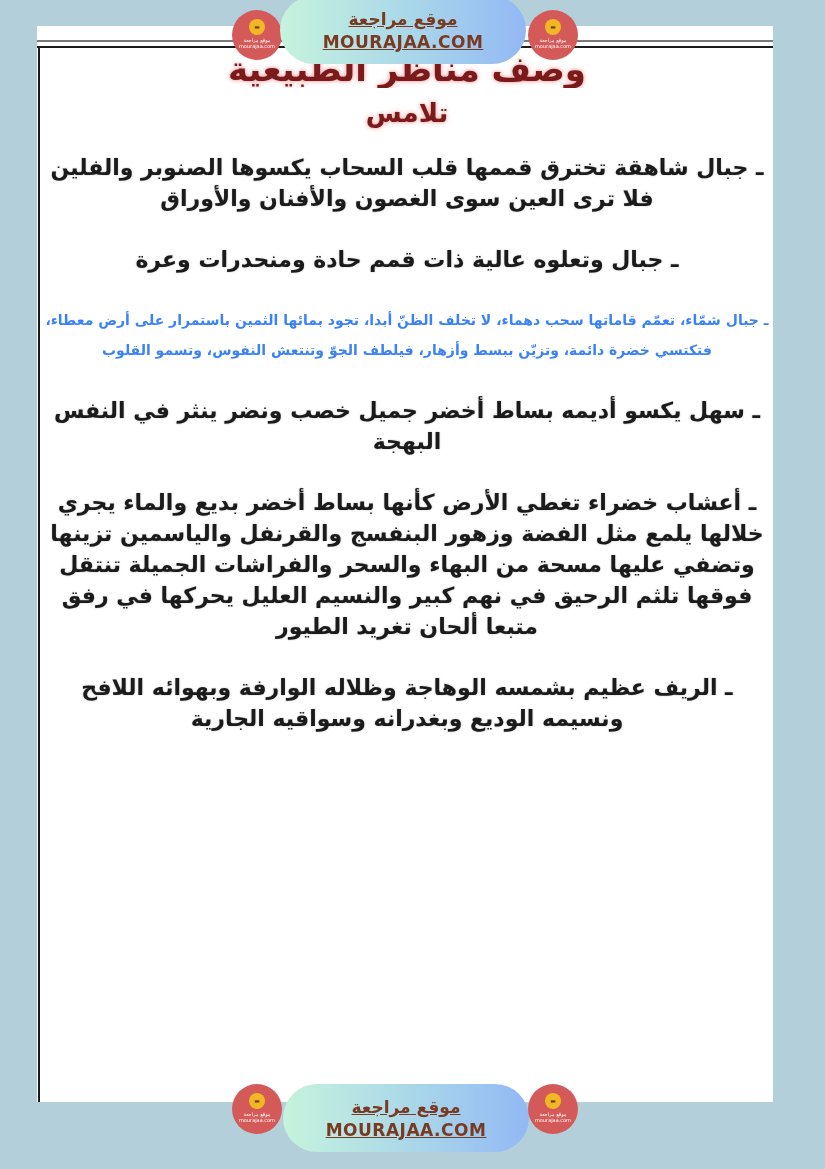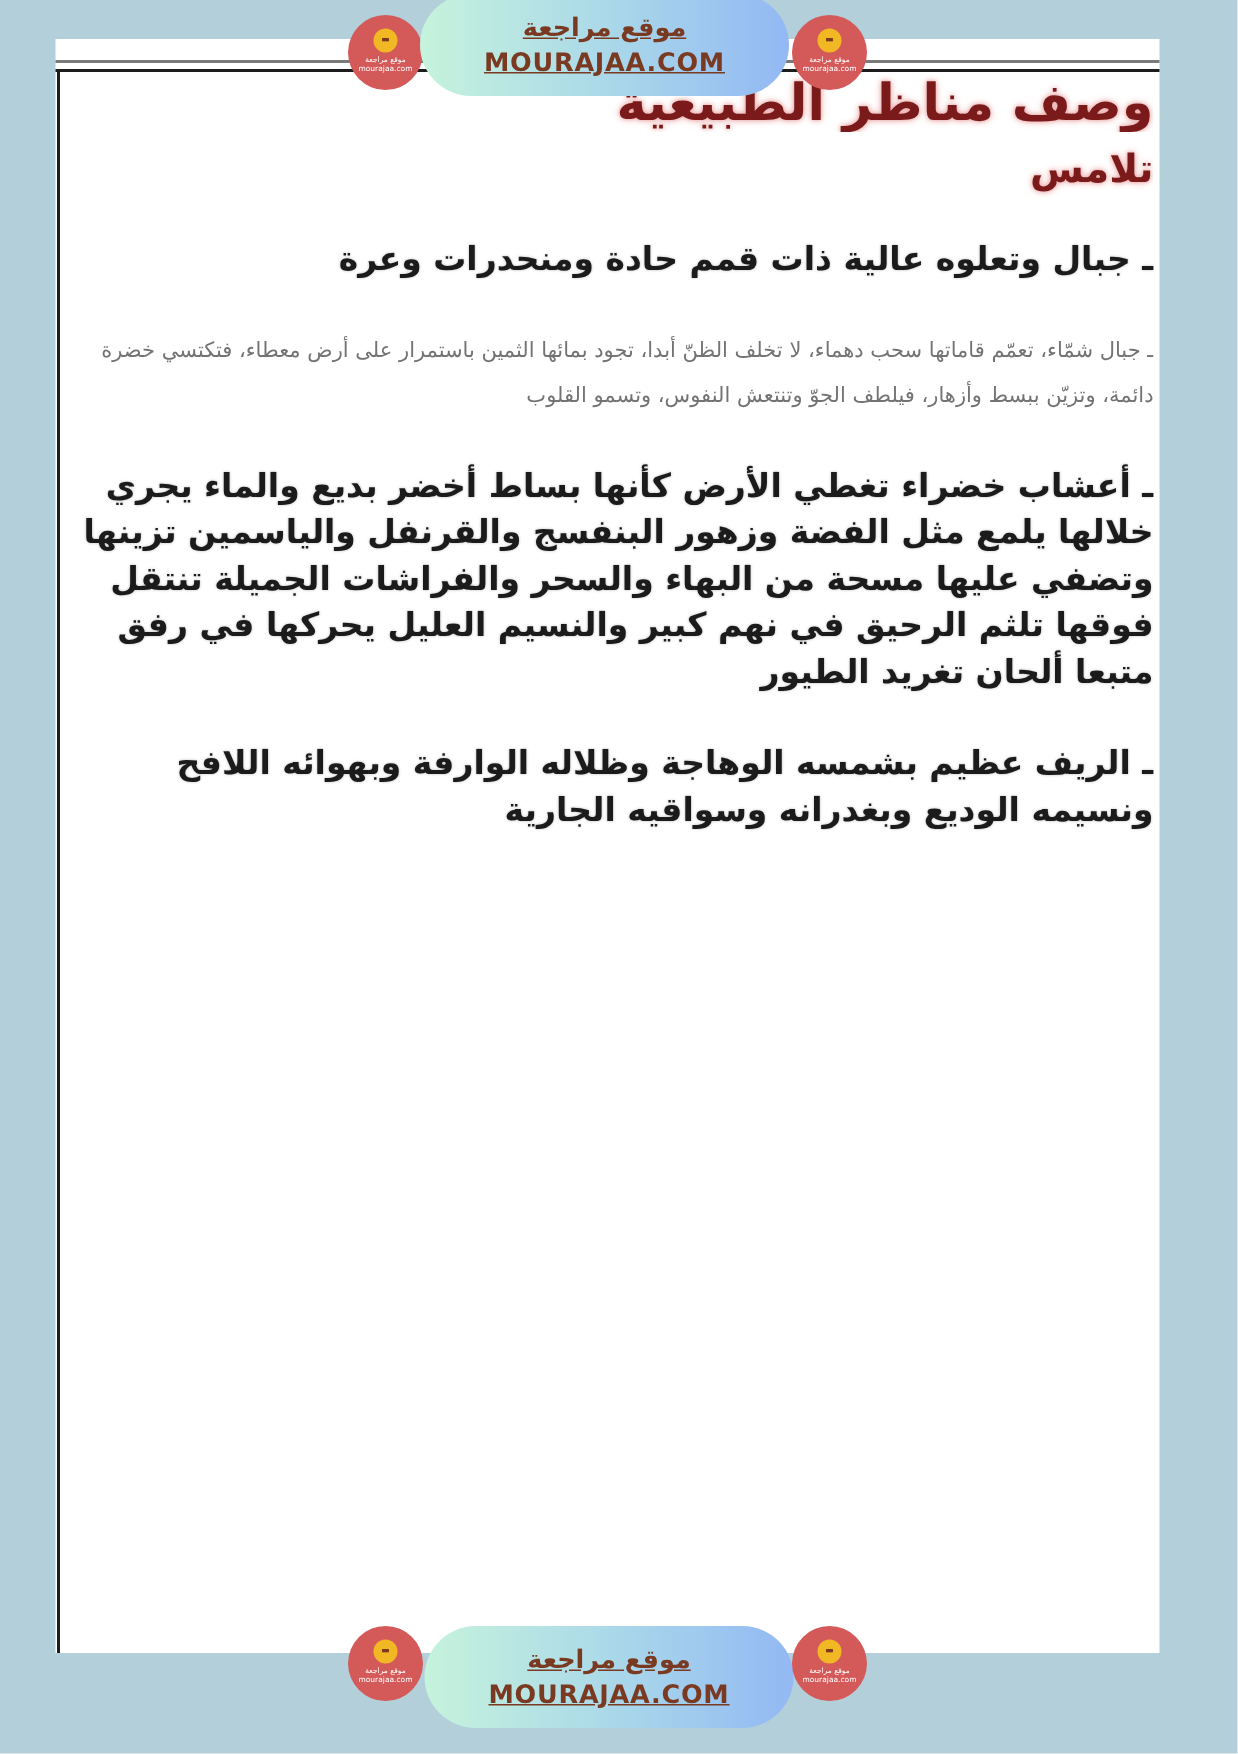--- a/index.html
+++ b/index.html
@@ -10,38 +10,38 @@
   }
   .page {
     position: absolute; left: 37px; top: 26px; width: 736px; height: 1076px;
     background: #ffffff;
   }
   .rule-gray { position: absolute; left: 0; right: 0; top: 14px; height: 2px; background: #7a7a7a; }
   .rule-black { position: absolute; left: 0; right: 0; top: 20px; height: 2px; background: #1c1c1c; }
   .rule-left { position: absolute; left: 1px; top: 20px; bottom: 0; width: 2px; background: #1c1c1c; }
   .content {
     position: absolute; left: 8px; right: 4px; top: 24px; bottom: 0;
-    direction: rtl; text-align: right; color: #1b1b1b; overflow: hidden;
+    direction: rtl; text-align: center; color: #1b1b1b; overflow: hidden;
   }
   .main-title {
     font-size: 34px; font-weight: bold; color: #7a1a1a;
     text-shadow: 0 0 3px #e8a0a0, 0 0 6px #f0c0c0;
     margin: 0; height: 38px; line-height: 38px; overflow: hidden;
   }
   .section-title {
     font-size: 26px; font-weight: bold; color: #7a1a1a;
     text-shadow: 0 0 3px #e8a0a0, 0 0 6px #f0c0c0;
     margin: 0;
   }
   .para {
     font-size: 22px; font-weight: bold; line-height: 31px; margin: 0;
     text-shadow: 0 0 2px #bbb;
   }
   .para.small {
-    font-size: 14px; font-weight: normal; line-height: 30px; color: #737373;
+    font-size: 14px; font-weight: bold; line-height: 30px; color: #3b82f6;
     text-shadow: none;
   }
   .sec1-title { margin-top: 10px; }
   .p1 { margin-top: 24px; }
   .p2 { margin-top: 30px; }
   .p3 { margin-top: 30px; }
   .p4 { margin-top: 30px; }
   .sec2-title { margin-top: 22px; }
   .p5 { margin-top: 18px; }
   .p6 { margin-top: 30px; }
@@ -76,23 +76,25 @@
 
 <div class="page">
   <div class="rule-gray"></div>
   <div class="rule-black"></div>
   <div class="rule-left"></div>
 
   <div class="content">
     <h1 class="main-title">وصف مناظر الطبيعية</h1>
 
     <h2 class="section-title sec1-title">تلامس</h2>
+    <p class="para p1">ـ جبال شاهقة تخترق قممها قلب السحاب يكسوها الصنوبر والفلين فلا ترى العين سوى الغصون والأفنان والأوراق</p>
     <p class="para p3">ـ جبال وتعلوه عالية ذات قمم حادة ومنحدرات وعرة</p>
     <p class="para small p4">ـ جبال شمّاء، تعمّم قاماتها سحب دهماء، لا تخلف الظنّ أبدا، تجود بمائها الثمين باستمرار على أرض معطاء، فتكتسي خضرة دائمة، وتزيّن ببسط وأزهار، فيلطف الجوّ وتنتعش النفوس، وتسمو القلوب</p>
 
+    <p class="para p6">ـ سهل يكسو أديمه بساط أخضر جميل خصب ونضر ينثر في النفس البهجة</p>
     <p class="para p8">ـ أعشاب خضراء تغطي الأرض كأنها بساط أخضر بديع والماء يجري خلالها يلمع مثل الفضة وزهور البنفسج والقرنفل والياسمين تزينها وتضفي عليها مسحة من البهاء والسحر والفراشات الجميلة تنتقل فوقها تلثم الرحيق في نهم كبير والنسيم العليل يحركها في رفق متبعا ألحان تغريد الطيور</p>
     <p class="para p7">ـ الريف عظيم بشمسه الوهاجة وظلاله الوارفة وبهوائه اللافح ونسيمه الوديع وبغدرانه وسواقيه الجارية</p>
   </div>
 </div>
 
 <div class="badge b1">
   <span class="logo">▬</span>
   <span class="caption">موقع مراجعة</span>
   <span class="caption">mourajaa.com</span>
 </div>

